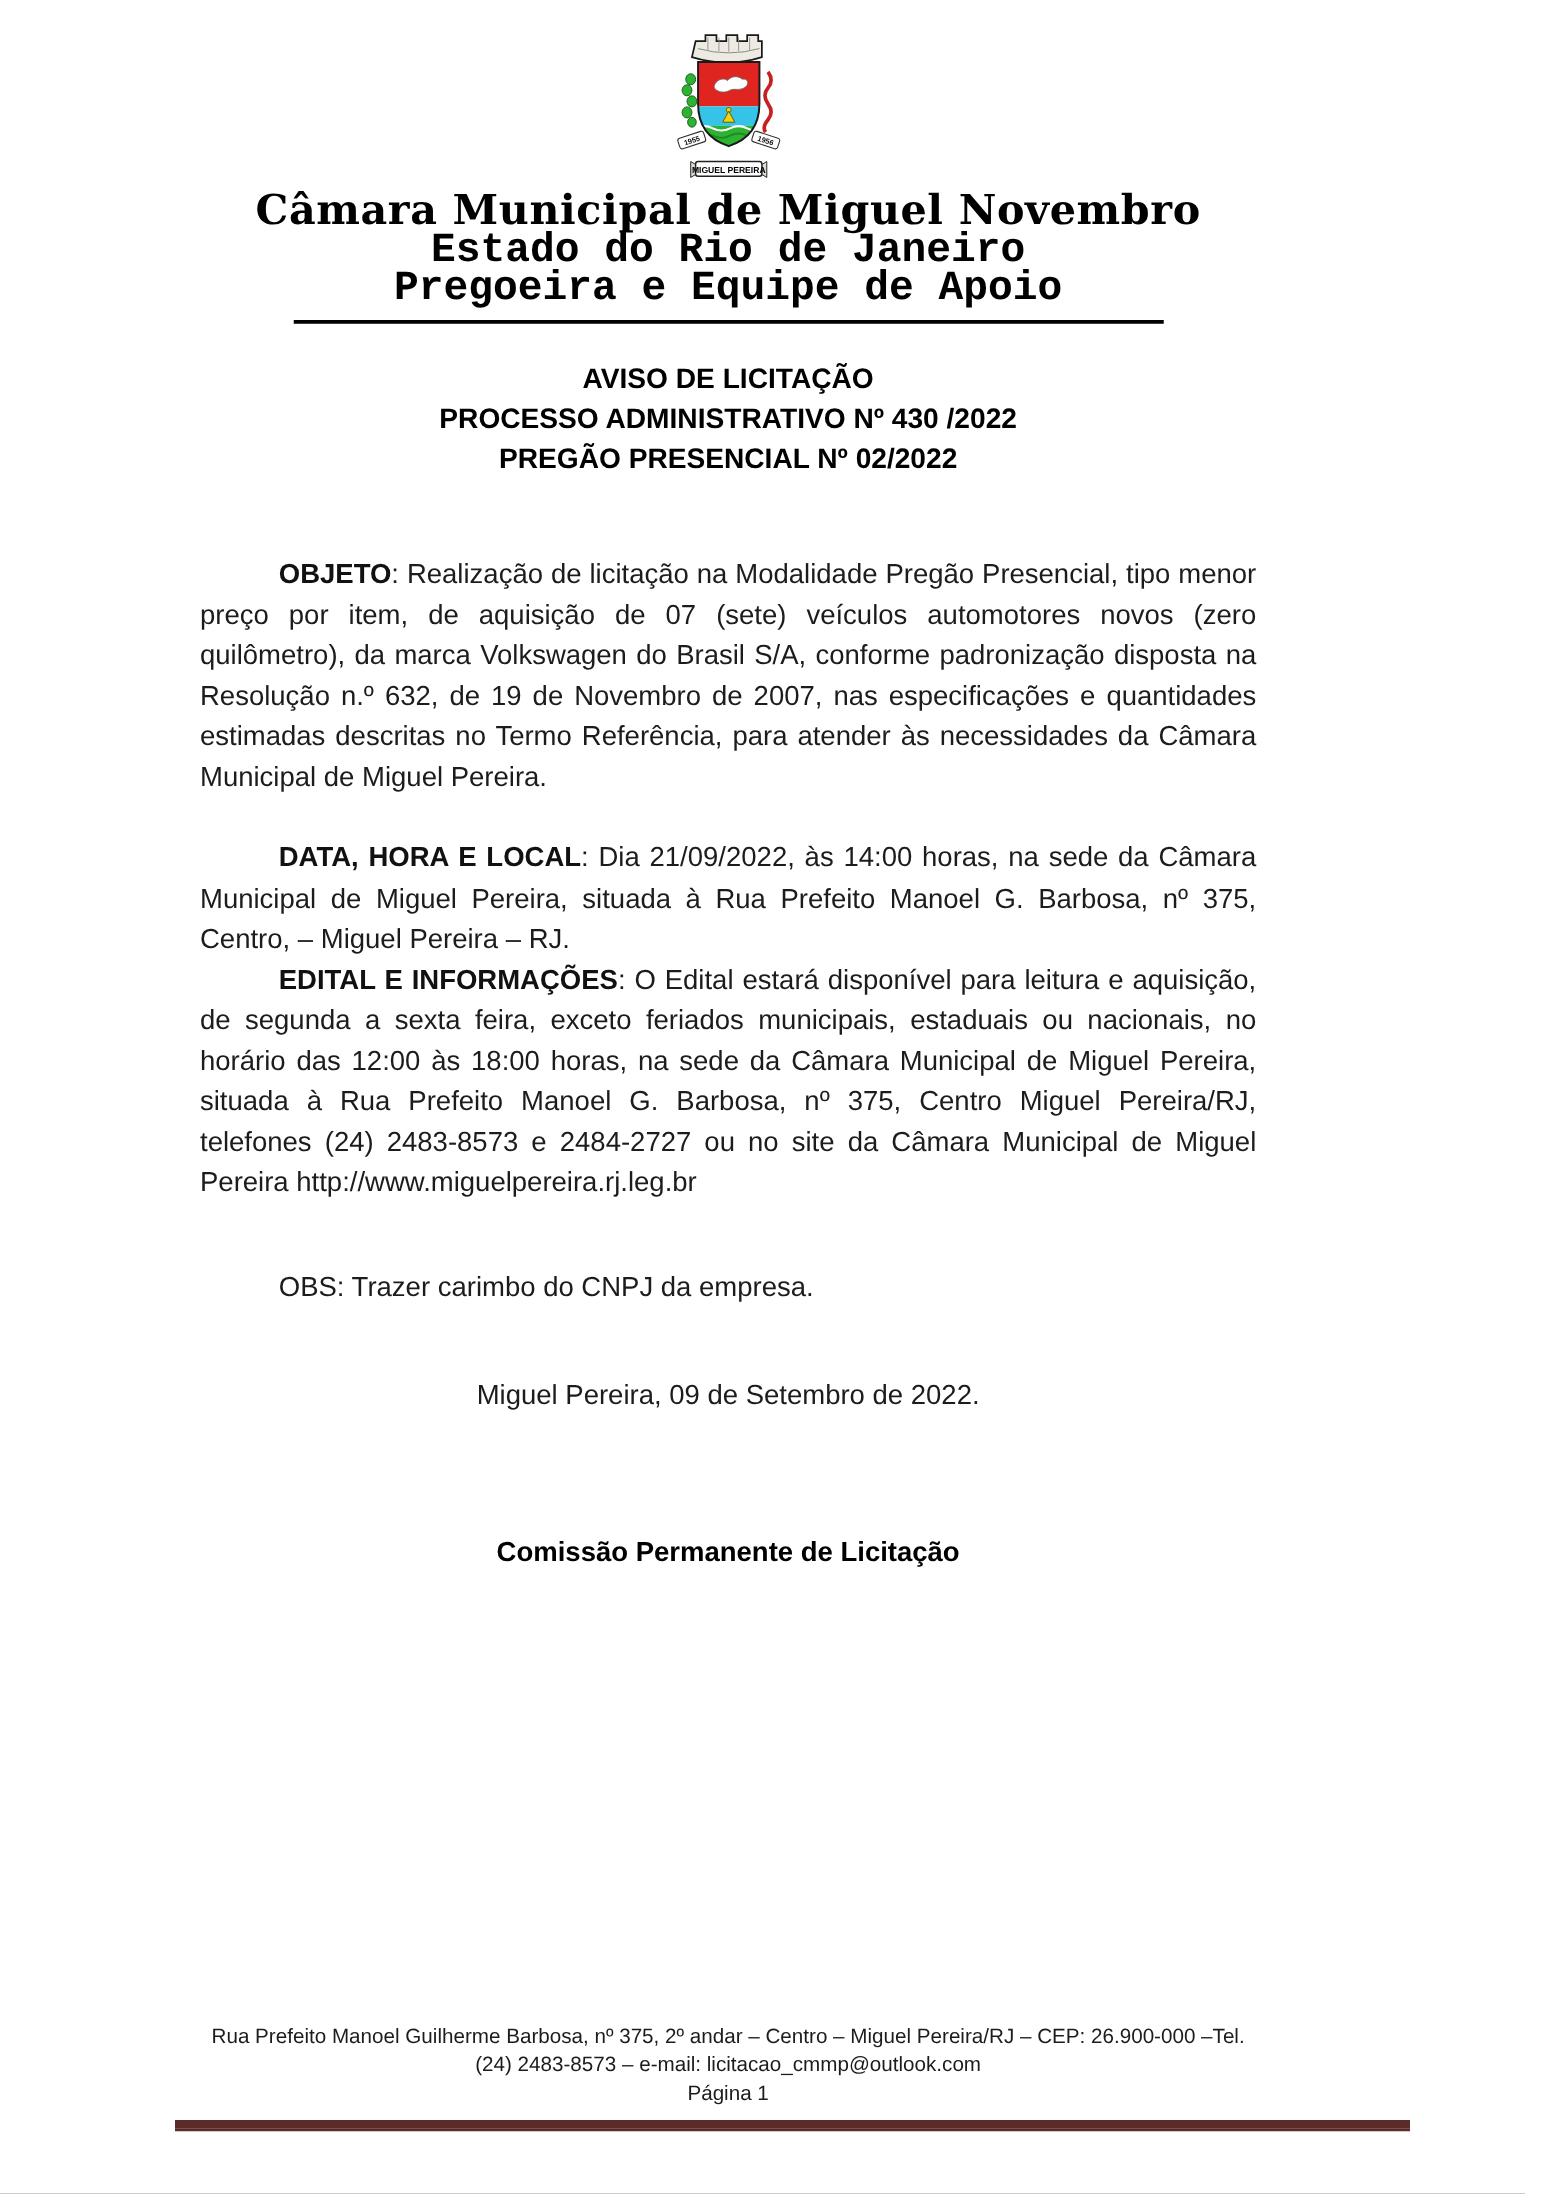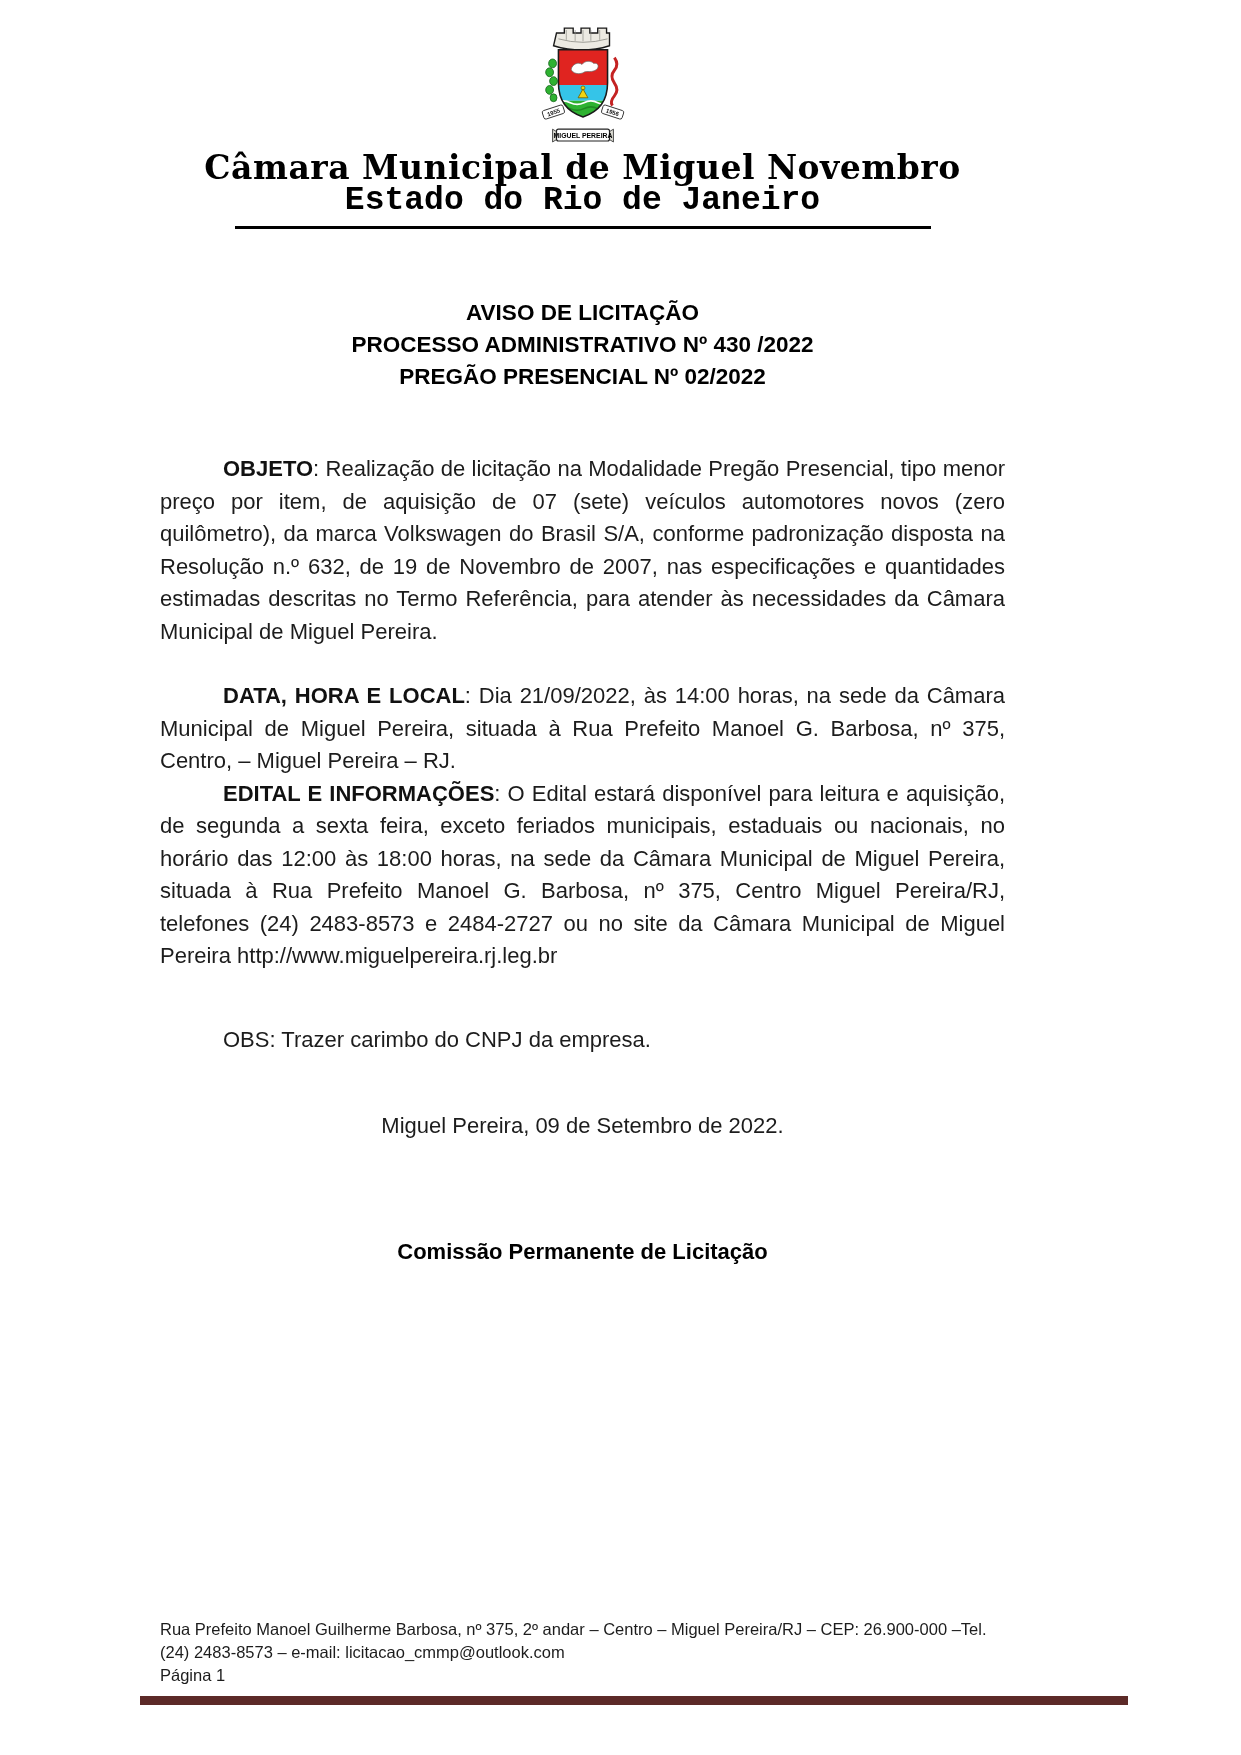--- a/index.html
+++ b/index.html
@@ -38,21 +38,21 @@
     line-height: 30px;
     color: #000000;
   }
   .header-rule {
     width: 696px;
     margin: 10px auto 0;
     border-top: 3px solid #000;
     height: 0;
   }
   .notice {
-    margin-top: 68px;
+    margin-top: 28px;
     text-align: center;
     font-weight: bold;
     font-size: 22.5px;
     line-height: 32px;
     color: #000;
   }
   .par {
     margin: 0;
     text-align: justify;
     text-indent: 63px;
@@ -81,21 +81,21 @@
     font-weight: bold;
     font-size: 22px;
     line-height: 32.5px;
     color: #000;
   }
   .footer-text {
     position: absolute;
     left: 160px;
     width: 845px;
     top: 1618px;
-    text-align: left;
+    text-align: center;
     font-size: 16.5px;
     line-height: 23px;
     color: #1c1c1c;
   }
   .footer-bar {
     position: absolute;
     left: 140px;
     width: 988px;
     top: 1696px;
     height: 3px;
@@ -158,20 +158,21 @@
 
         <g>
           <path d="M24 107 l5 3 v7 l-5 3 z M86 107 l-5 3 v7 l5 3 z" fill="#dcdcd4" stroke="#222" stroke-width="0.8"></path>
           <rect x="28" y="107" width="54" height="12" rx="2" fill="#ffffff" stroke="#222" stroke-width="1.2"></rect>
           <text x="55" y="116" font-size="7" text-anchor="middle" fill="#000" font-family="Liberation Sans, sans-serif" font-weight="bold">MIGUEL PEREIRA</text>
         </g>
       </svg>
 
       <h1 class="org-title">Câmara Municipal de Miguel Novembro</h1>
       <div class="org-sub">Estado do Rio de Janeiro</div>
+      <div class="org-sub">Pregoeira e Equipe de Apoio</div>
       <div class="header-rule"></div>
     </header>
 
     <section class="notice">
       <div>AVISO DE LICITAÇÃO</div>
       <div>PROCESSO ADMINISTRATIVO Nº 430 /2022</div>
       <div>PREGÃO PRESENCIAL Nº 02/2022</div>
     </section>
 
     <main>

